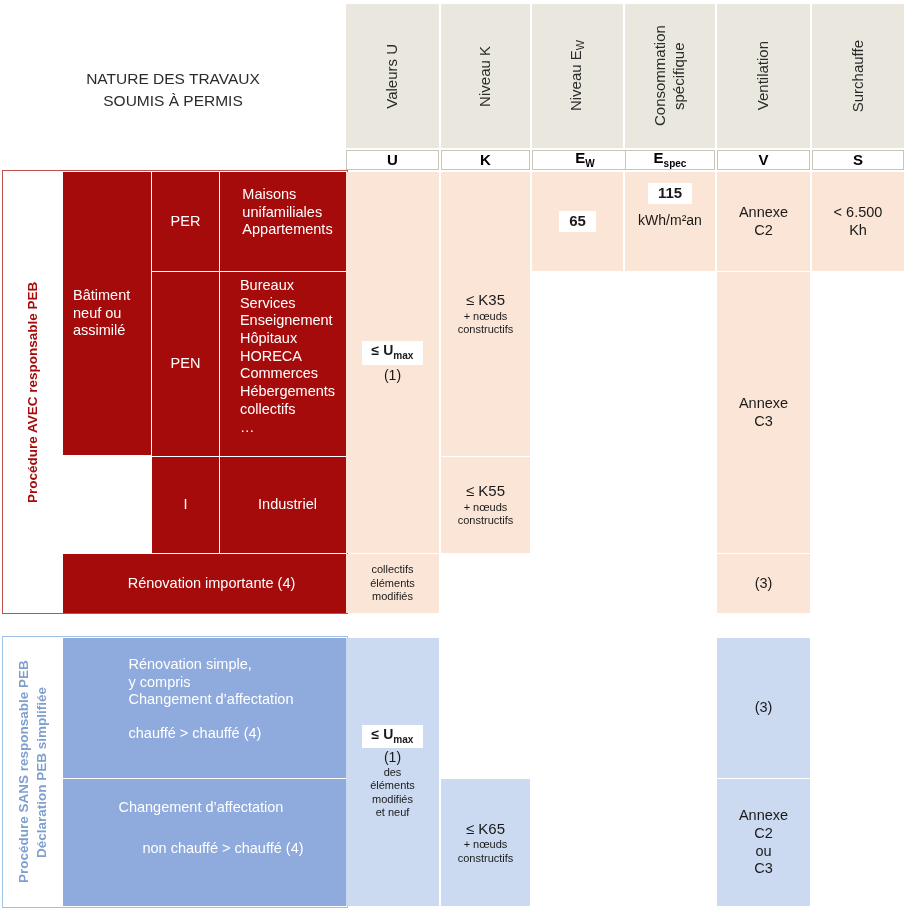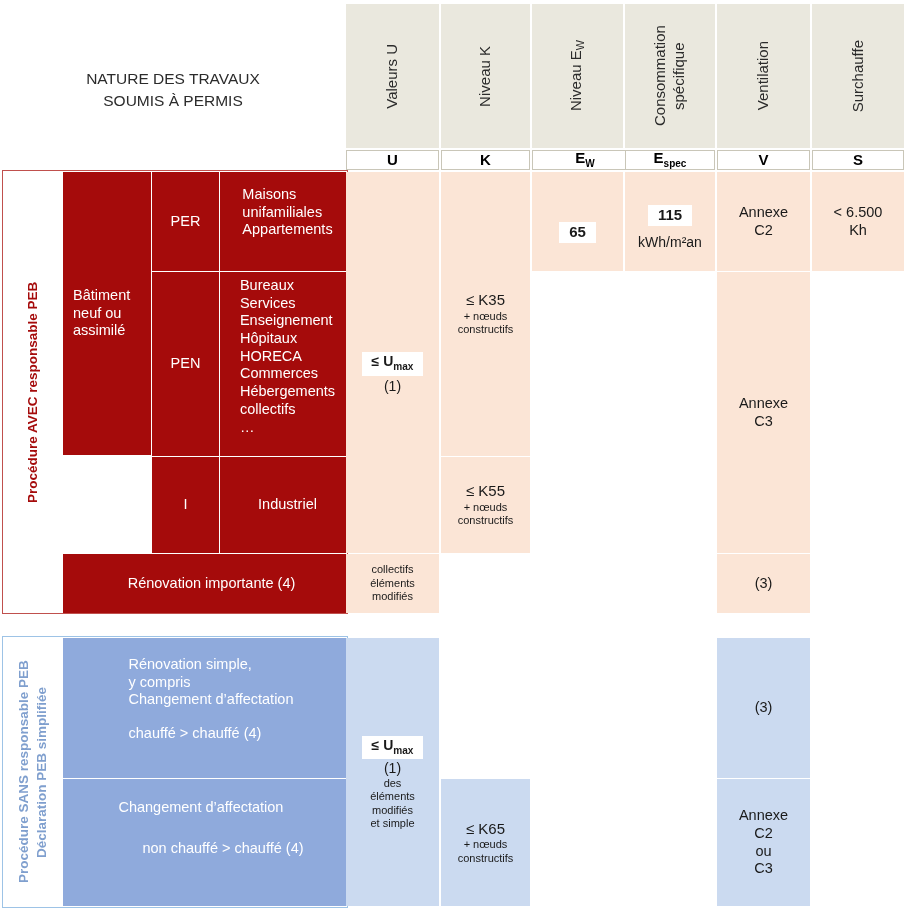--- a/index.html
+++ b/index.html
@@ -47,21 +47,21 @@
 
   .sidelabel{
     position:absolute;display:flex;align-items:center;justify-content:center;
     writing-mode:vertical-rl;transform:rotate(180deg);
     font-weight:bold;text-align:center;line-height:1.3;
   }
   #side-red{left:4px;top:172px;width:58px;height:440px;font-size:13.5px;color:#a50b0b;}
   #side-blue{left:4px;top:638px;width:58px;height:268px;font-size:13.5px;color:#7f9fce;}
 
   
-  .wbox{background:#fff;padding:1px 10px 2px 10px;display:inline-block;font-weight:bold;margin-top:22px;}
+  .wbox{background:#fff;padding:1px 10px 2px 10px;display:inline-block;font-weight:bold;}
   .xsmall{font-size:11px;}
   .note{font-weight:normal;}
   sub{font-size:0.72em;}
   .stack{display:flex;flex-direction:column;align-items:center;justify-content:center;width:100%;}
 </style>
 </head>
 <body>
 
 <div class="sheet">
 
@@ -242,21 +242,21 @@
     </div>
   </div>
 
   <div class="cell c-lblue" style="left:346px;top:638px;width:93px;height:268px;">
     <div class="stack">
       <span class="wbox" style="font-size:14px;">≤ U<sub>max</sub></span>
       <span style="font-size:14px;margin-top:1px;">(1)</span>
       <span class="xsmall">des</span>
       <span class="xsmall">éléments</span>
       <span class="xsmall">modifiés</span>
-      <span class="xsmall">et simple</span>
+      <span class="xsmall">et neuf</span>
     </div>
   </div>
 
   <div class="cell c-white" style="left:441px;top:638px;width:276px;height:140px;"></div>
   <div class="cell c-lblue" style="left:717px;top:638px;width:93px;height:140px;">
     <span style="font-size:14.5px;">(3)</span>
   </div>
   <div class="cell c-white" style="left:812px;top:638px;width:92px;height:140px;"></div>
 
   <div class="cell c-lblue" style="left:441px;top:779px;width:89px;height:127px;">

